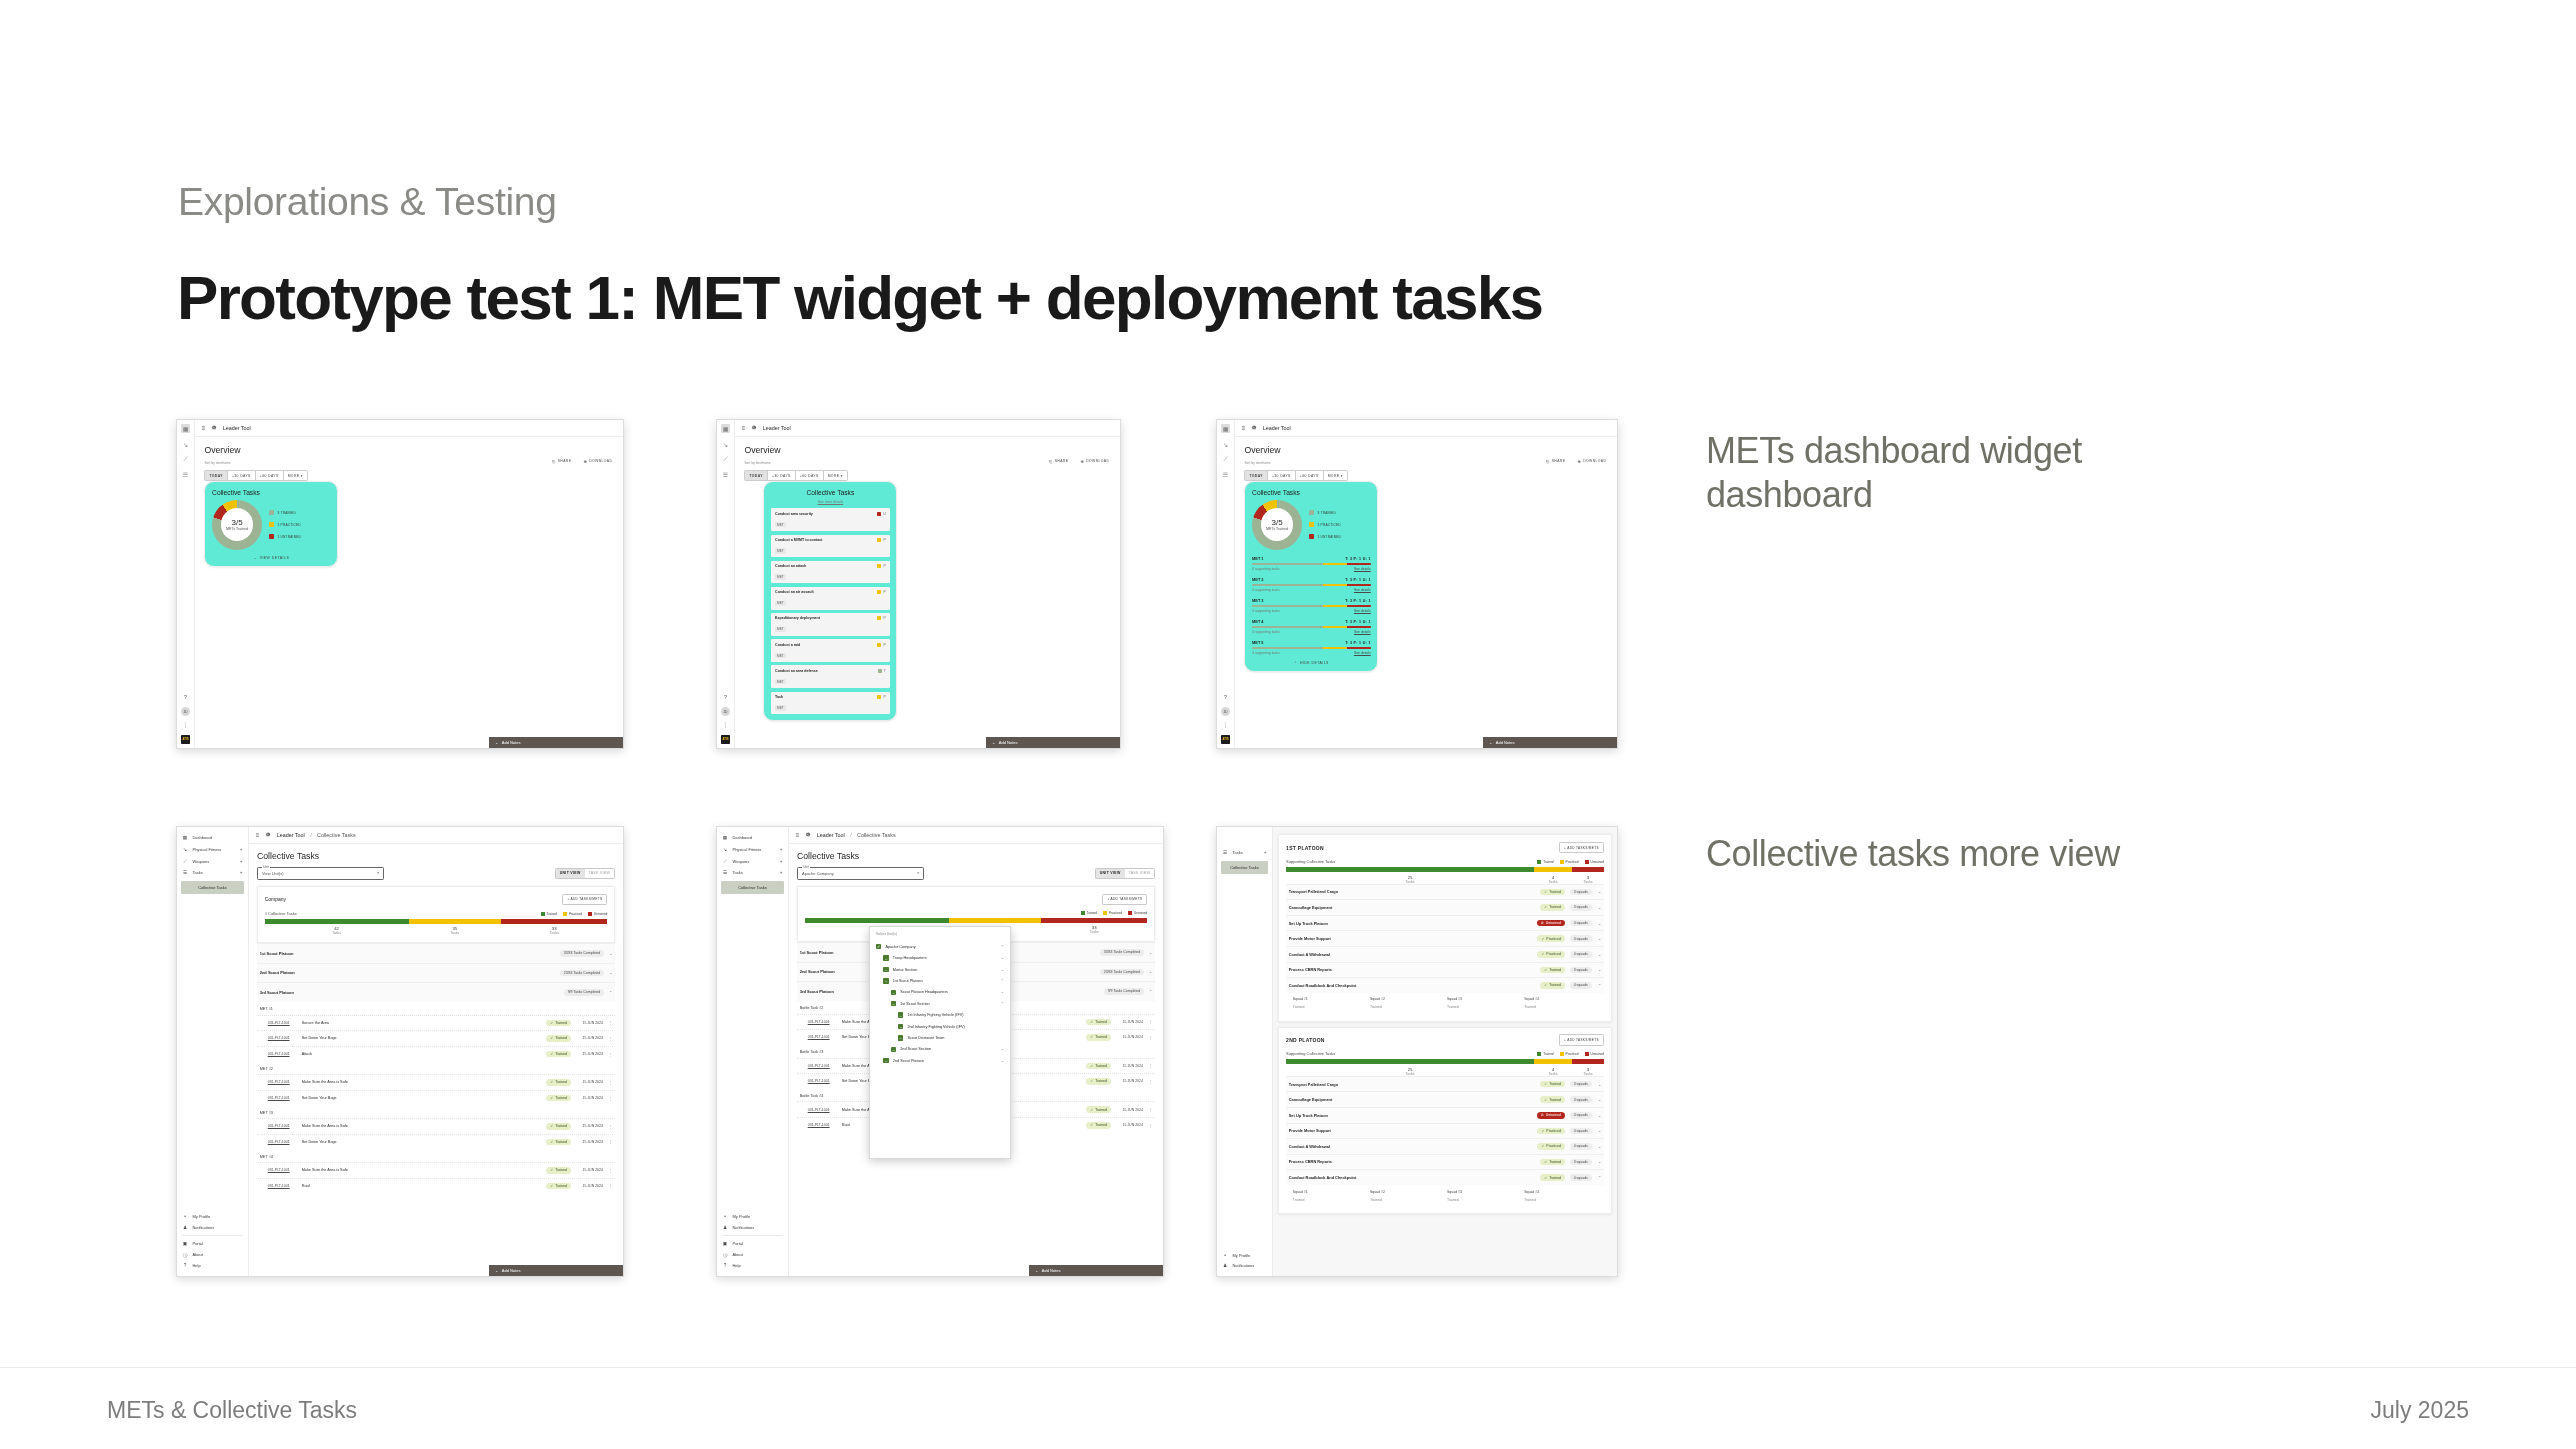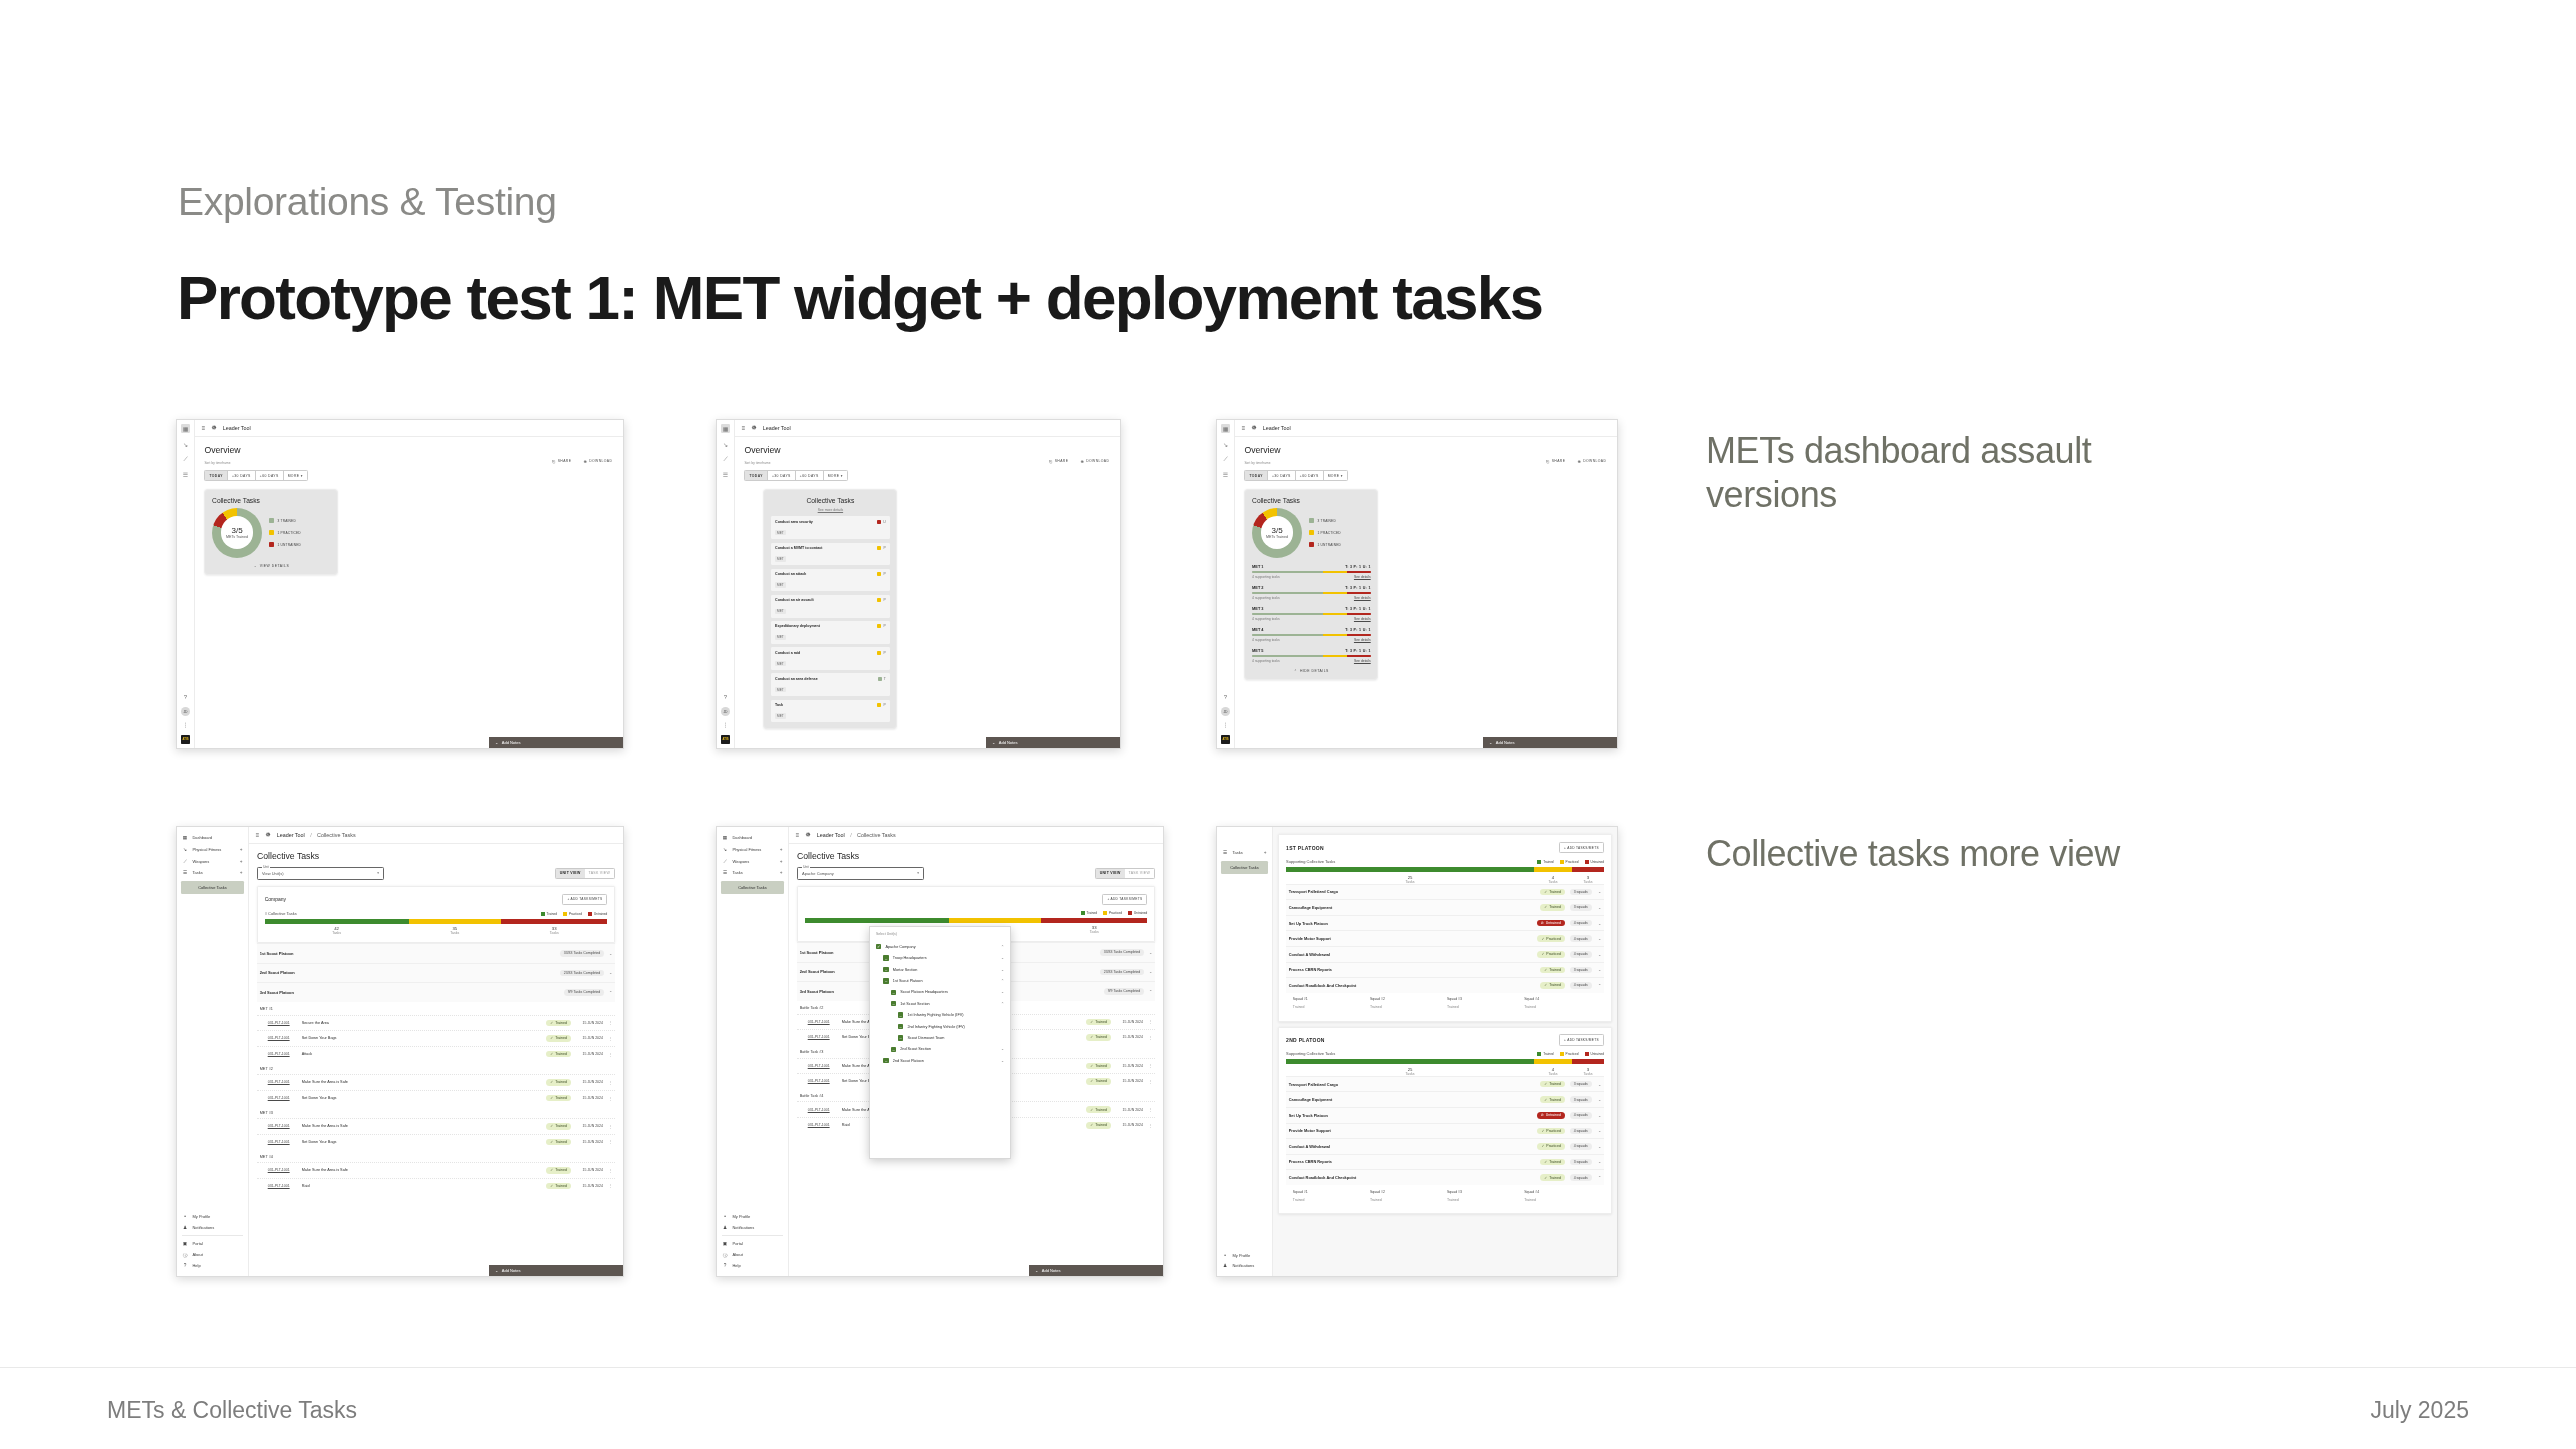--- a/index.html
+++ b/index.html
@@ -110,22 +110,22 @@
   .topright i { font-style: normal; font-size: 4px; color:#3a3a3a;}
 
   .addnotes {
     position: absolute; right: 0; bottom: 0; width: 134px; height: 11.4px;
     background: #5d5651; color: #fff; font-size: 4px; display: flex;
     align-items: center; gap: 3.4px; padding-left: 6px;
   }
 
   
   .card {
-    margin-top: 8px; background: #e5e5e5; border: 0.7px solid #ececec;
-    border-radius: 4px; box-shadow: 0 0.7px 2px rgba(0,0,0,.07);
+    margin-top: 0; background: #5eead4; border: 0.7px solid #ececec;
+    border-radius: 10px; box-shadow: 0 0.7px 2px rgba(0,0,0,.07);
     width: 134px; padding: 6.7px 6.7px 5.4px 6.7px;
   }
   .card-title { font-size: 6.7px; color: #1f1f1f; margin-bottom: 4px; }
   .card-title.ctr { text-align: center; }
   .card-sub { font-size: 3.4px; color: #777; text-align:center; text-decoration: underline; margin-bottom: 4.7px;}
 
   .donut-row { display: flex; align-items: center; gap: 6.7px; }
   .donut { position: relative; width: 50px; height: 50px; flex: 0 0 50px; }
   .donut .hole {
     position: absolute; inset: 8.7px; background: #fff; border-radius: 50%;
@@ -1388,20 +1388,20 @@
                 <div>Trained</div>
                 <div>Trained</div>
                 <div>Trained</div>
               </div>
             </div>
           </div>
       </div>
     </div>
   </div>
 
-  <div class="caption caption-1">METs dashboard assault versions</div>
+  <div class="caption caption-1">METs dashboard widget dashboard</div>
   <div class="caption caption-2">Collective tasks more view</div>
 
   <div class="footer-rule"></div>
   <div class="footer-left">METs &amp; Collective Tasks</div>
   <div class="footer-right">July 2025</div>
 </div>
 
 
 </body></html>

